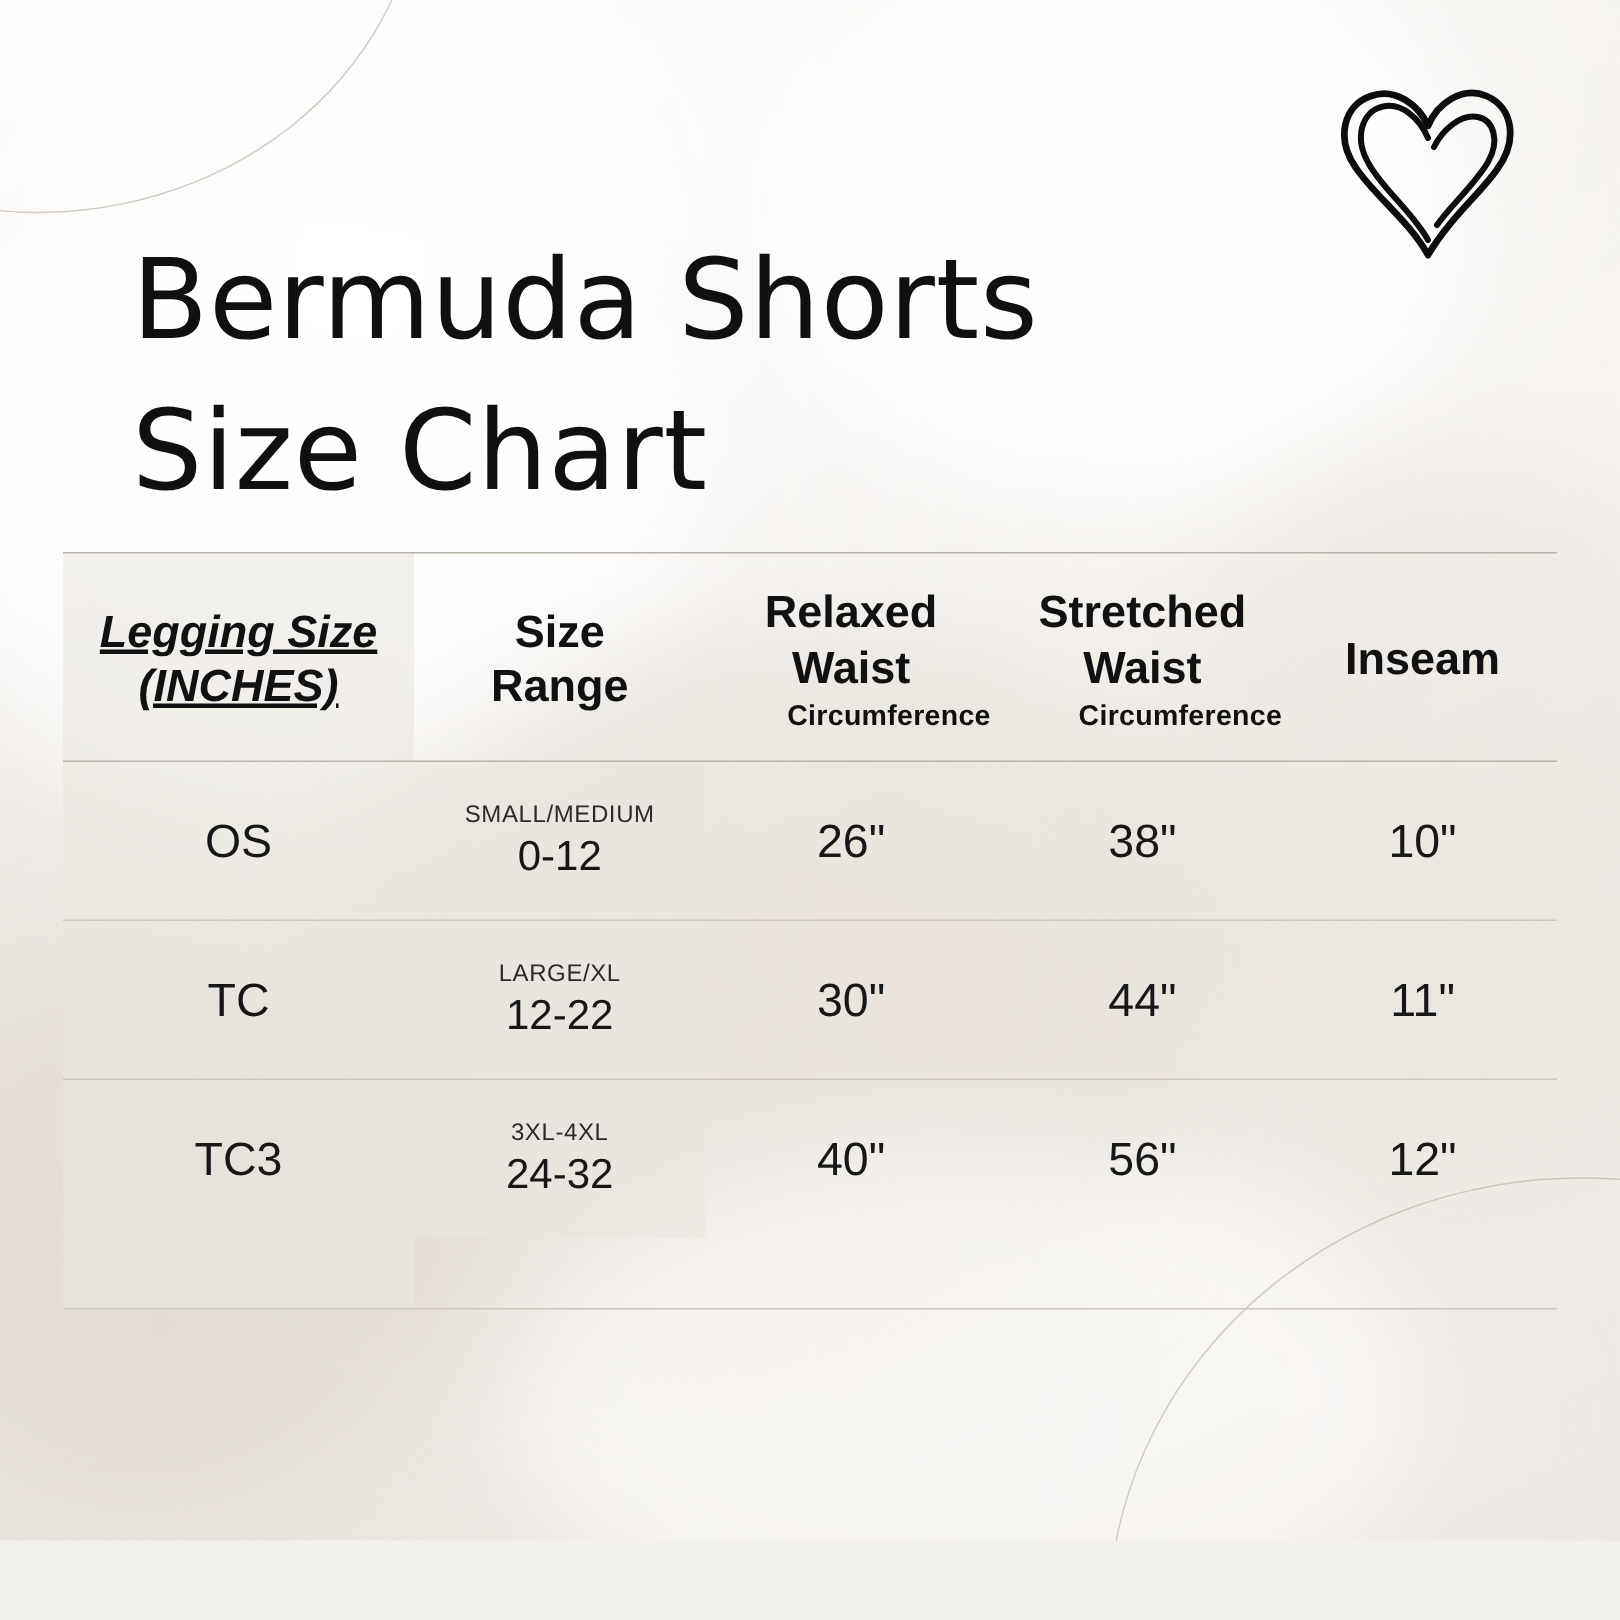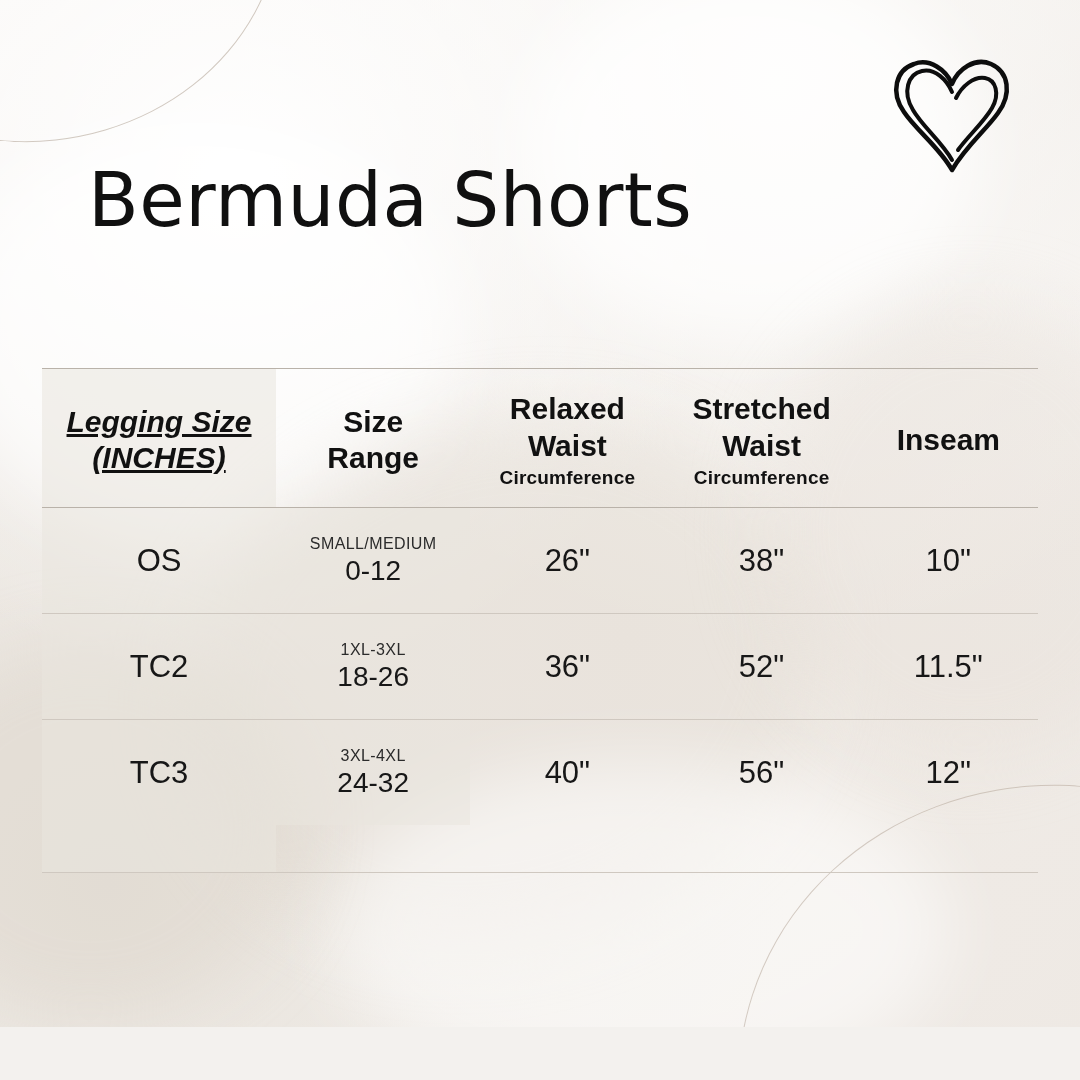--- a/index.html
+++ b/index.html
@@ -126,20 +126,21 @@
     text-decoration: underline;
   }
   th.head-first .sub2 { display: block; }
   .head-main { display: block; }
   .head-sub {
     display: block;
     font-size: 19px;
     font-weight: 700;
     letter-spacing: 0.2px;
     margin-top: 2px;
+    text-align: right;
   }
 
   table.size-chart tbody td {
     border-bottom: 1.5px solid #cfc8c0;
     text-align: center;
     vertical-align: middle;
     height: 103px;
     color: #171717;
     font-size: 31px;
     font-weight: 400;
@@ -190,20 +191,21 @@
   <div class="heart-wrap">
     <svg width="140" height="130" viewBox="0 0 140 130" fill="none" xmlns="http://www.w3.org/2000/svg">
       <path d="M70 118 C58 96 34 78 22 60 C8 40 14 18 32 12 C48 6 64 18 70 32 C76 17 93 5 109 12 C127 20 130 42 116 61 C104 78 84 94 70 118 Z" stroke="#0d0d0d" stroke-width="4.5" stroke-linecap="round" stroke-linejoin="round" fill="none"></path>
       <path d="M70 108 C60 90 40 74 31 58 C20 40 26 22 40 19 C53 16 65 28 70 40" stroke="#0d0d0d" stroke-width="4" stroke-linecap="round" fill="none"></path>
       <path d="M74 46 C80 34 92 24 103 26 C114 28 118 42 110 56 C102 70 86 84 76 98" stroke="#0d0d0d" stroke-width="4" stroke-linecap="round" fill="none"></path>
     </svg>
   </div>
 
   <div class="title">
     <span class="line">Bermuda Shorts</span>
+    <span class="line">Size Chart</span>
   </div>
 
   <div class="table-wrap">
     <table class="size-chart">
       <colgroup>
         <col class="c0">
           <col class="c1">
           <col class="c2">
           <col class="c3">
           <col class="c4">
@@ -238,28 +240,28 @@
           <td class="cell-size">OS</td>
           <td class="cell-range">
             <span class="range-label">SMALL/MEDIUM</span>
             <span class="range-value">0-12</span>
           </td>
           <td>26"</td>
           <td>38"</td>
           <td>10"</td>
         </tr>
         <tr>
-          <td class="cell-size">TC2</td>
+          <td class="cell-size">TC</td>
           <td class="cell-range">
-            <span class="range-label">1XL-3XL</span>
-            <span class="range-value">18-26</span>
+            <span class="range-label">LARGE/XL</span>
+            <span class="range-value">12-22</span>
           </td>
-          <td>36"</td>
-          <td>52"</td>
-          <td>11.5"</td>
+          <td>30"</td>
+          <td>44"</td>
+          <td>11"</td>
         </tr>
         <tr>
           <td class="cell-size">TC3</td>
           <td class="cell-range">
             <span class="range-label">3XL-4XL</span>
             <span class="range-value">24-32</span>
           </td>
           <td>40"</td>
           <td>56"</td>
           <td>12"</td>

